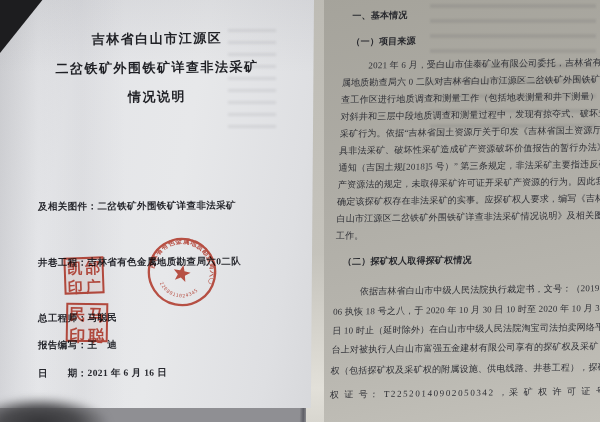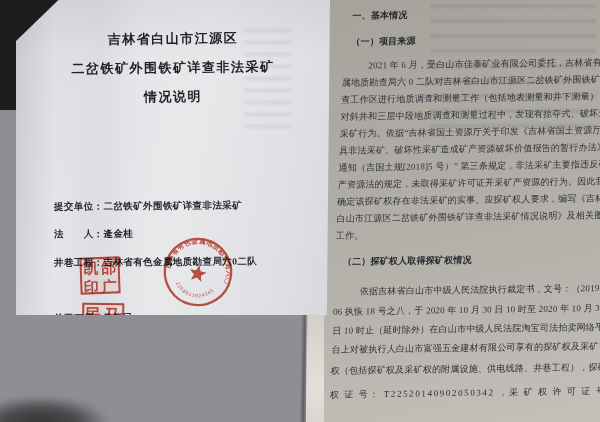--- a/index.html
+++ b/index.html
@@ -23,23 +23,23 @@
   .rline{position:absolute;left:0;width:252px;white-space:nowrap;}
   .rline.indent{padding-left:26px;}
   .rhead{font-weight:bold;color:#26272c;padding-left:8px;}
   .rline.spread{letter-spacing:1.6px;}
 
   .bleed-right{position:absolute;left:430px;top:4px;width:166px;height:135px;
     background:repeating-linear-gradient(0deg,rgba(0,0,0,0) 0 11px,rgba(62,62,72,.14) 11px 15px);
     filter:blur(1.2px);opacity:.8;}
 
   
-  .page-left{position:absolute;left:0;top:0;width:314px;height:315px;
+  .page-left{position:absolute;left:0;top:0;width:314px;height:408px;
     background:linear-gradient(100deg,#d6d7da 0%,#e4e5e8 22%,#e7e8ea 55%,#dedfe2 86%,#d7d8db 100%);
-    clip-path:polygon(13.5% 0,100% 0,99% 100%,0 100%,0 13%);margin-left:16px;}
+    clip-path:polygon(13.5% 0,100% 0,99% 100%,0 100%,0 13%);}
   .page-left-shade{position:absolute;left:0;top:0;width:100%;height:100%;
     background:linear-gradient(90deg,rgba(90,90,100,.10) 0,rgba(90,90,100,0) 12%,rgba(90,90,100,.06) 26%,rgba(90,90,100,0) 40%),
                linear-gradient(180deg,rgba(80,80,90,.08) 0,rgba(80,80,90,0) 18%);}
   .bleed-left{position:absolute;left:228px;top:22px;width:48px;height:115px;
     background:repeating-linear-gradient(0deg,rgba(0,0,0,0) 0 9px,rgba(70,70,80,.09) 9px 12px);
     filter:blur(1.1px);}
 
   .ltitle{position:absolute;left:0;width:314px;text-align:center;
     font-weight:bold;color:#1f2025;font-size:13px;letter-spacing:1.5px;white-space:nowrap;
     transform:rotate(-0.6deg);}
@@ -98,33 +98,33 @@
 
   <div class="page-left">
     <div class="page-left-shade"></div>
     <div class="bleed-left"></div>
 
     <div class="ltitle" style="top:30px">吉林省白山市江源区</div>
     <div class="ltitle" style="top:59px">二岔铁矿外围铁矿详查非法采矿</div>
     <div class="ltitle" style="top:88px">情况说明</div>
 
     <div class="lfield" style="top:200px">
-      <span>提交单位：</span><span>二岔铁矿外围铁矿详查非法采矿</span>
-    </div>
-    <div class="lfield" style="top:228px">
-      <span>法　　人：</span><span>逄金桂</span>
+      <span>及相关图件：</span><span>二岔铁矿外围铁矿详查非法采矿</span>
     </div>
     <div class="lfield" style="top:256px">
       <span>井巷工程：</span><span>吉林省有色金属地质勘查局六0二队</span>
     </div>
     <div class="lfield" style="top:339px">
       <span>报告编写：</span><span>王　迪</span>
     </div>
     <div class="lfield" style="top:312px">
       <span>总工程师：</span><span>马聪民</span>
+    </div>
+    <div class="lfield" style="top:367px">
+      <span>日　　期：</span><span>2021 年 6 月 16 日</span>
     </div>
 
     <div class="seal-round">
       <svg viewBox="0 0 100 100" width="72" height="72">
         <circle cx="50" cy="50" r="46" fill="none" stroke="#c23a2a" stroke-width="3.2"></circle>
         <polygon fill="#c23a2a" points="50,40 53.1,48.2 61.9,48.6 55,54.1 57.4,62.6 50,57.8 42.6,62.6 45,54.1 38.1,48.6 46.9,48.2"></polygon>
         <defs>
           <path id="arcTop" d="M 11,56 A 39.5,39.5 0 1 1 89,56"></path>
           <path id="arcBot" d="M 21,68 A 33,33 0 0 0 79,68"></path>
         </defs>

